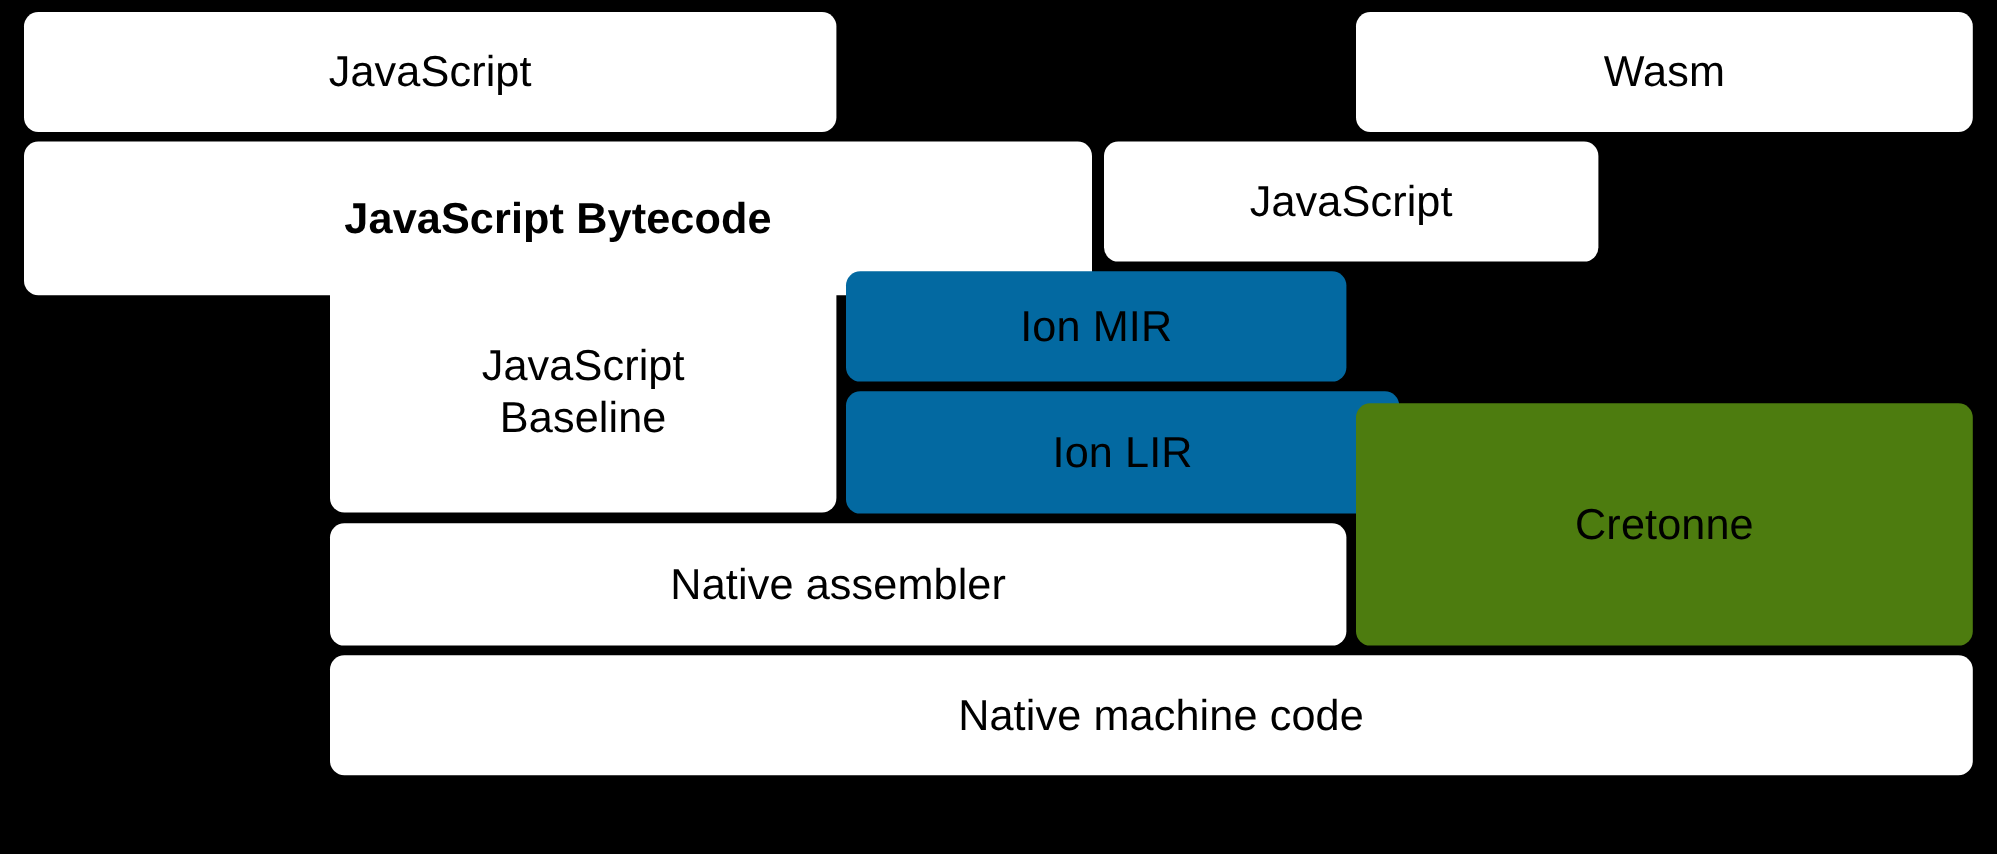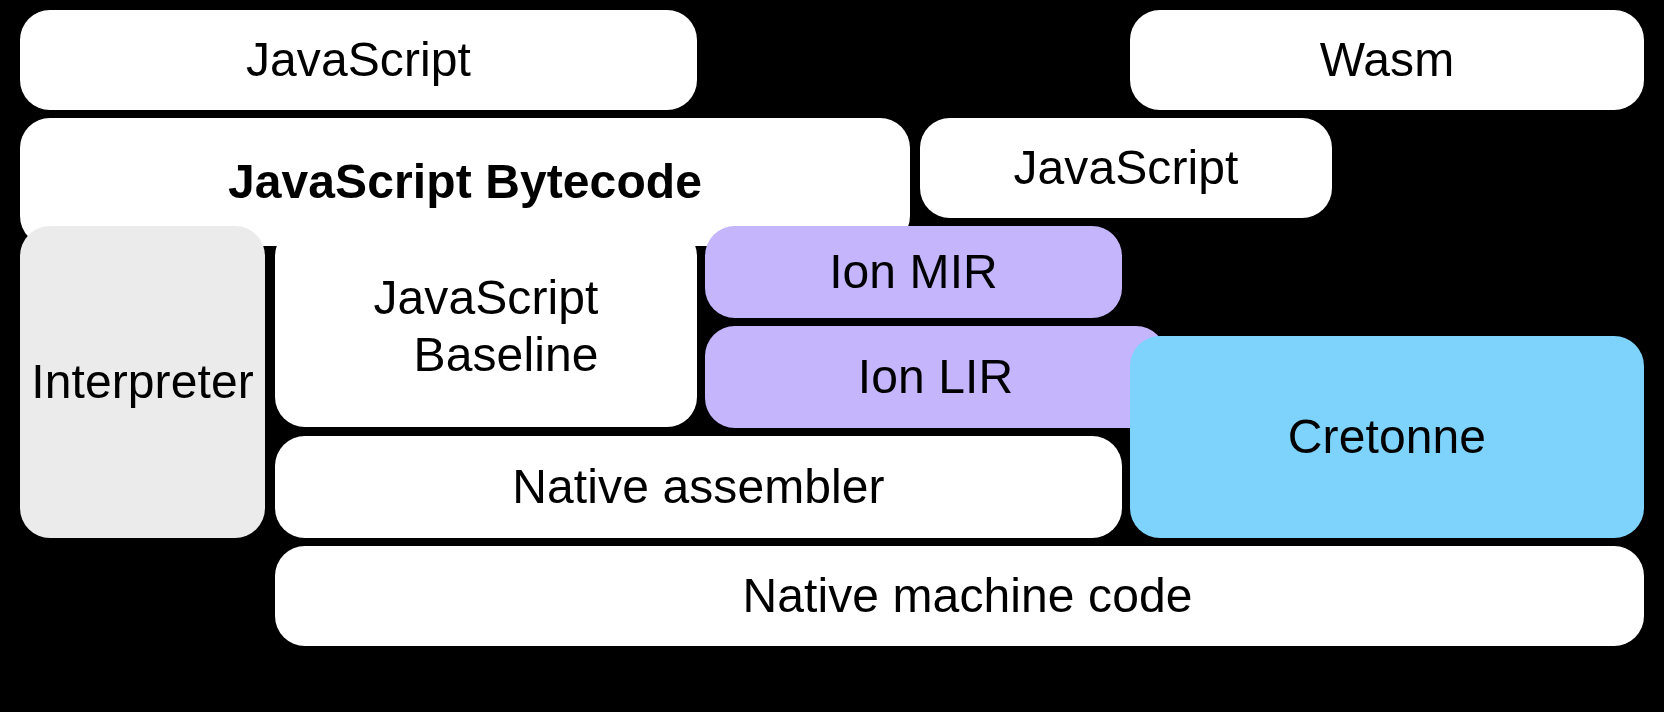--- a/index.html
+++ b/index.html
@@ -16,35 +16,35 @@
     height: 712px;
     background: #000000;
     overflow: hidden;
   }
   .node {
     position: absolute;
     box-sizing: border-box;
     display: flex;
     align-items: center;
     justify-content: center;
-    text-align: right;
-    border-radius: 30px;
+    text-align: center;
+    border-radius: 12px;
     color: #000000;
-    font-size: 48px;
+    font-size: 36px;
     line-height: 1.18;
     font-weight: 400;
     letter-spacing: 0.1px;
     white-space: pre-line;
     padding: 0 10px;
     background: #ffffff;
   }
   .fill-white   { background: #ffffff; }
   .fill-gray    { background: #ebebeb; }
-  .fill-green   { background: #c4b5fd; }
-  .fill-pink    { background: #7dd3fc; }
+  .fill-green   { background: #0369a1; }
+  .fill-pink    { background: #4d7c0f; }
 
   
   #n-javascript      { left: 20px;   top: 10px;  width: 677px; height: 100px; }
   #n-asmjs           { left: 705px;  top: 10px;  width: 417px; height: 100px; }
   #n-wasm            { left: 1130px; top: 10px;  width: 514px; height: 100px; }
   
   #n-js-bytecode     { left: 20px;   top: 118px; width: 890px; height: 128px; font-weight: bold; }
   #n-baldrmonkey     { left: 920px;  top: 118px; width: 412px; height: 100px; }
   
   #n-interpreter     { left: 20px;   top: 226px; width: 245px; height: 312px; }
@@ -63,21 +63,20 @@
 
   <div class="node fill-white" id="n-javascript">JavaScript</div>
 
 
   <div class="node fill-white" id="n-wasm">Wasm</div>
 
   <div class="node fill-white" id="n-js-bytecode">JavaScript Bytecode</div>
 
   <div class="node fill-white" id="n-baldrmonkey">JavaScript</div>
 
-  <div class="node fill-gray" id="n-interpreter">Interpreter</div>
 
   <div class="node fill-white" id="n-js-baseline">JavaScript
 Baseline</div>
 
   <div class="node fill-green" id="n-ion-mir">Ion MIR</div>
 
   <div class="node fill-green" id="n-ion-lir">Ion LIR</div>
 
   <div class="node fill-pink" id="n-cretonne">Cretonne</div>
 

